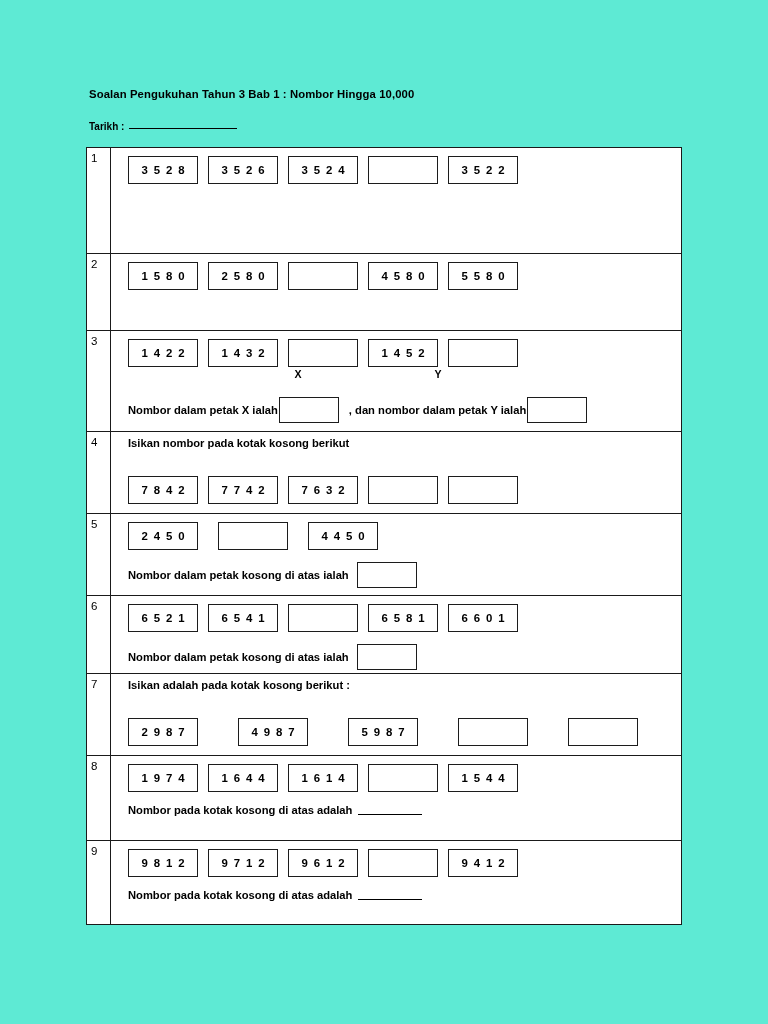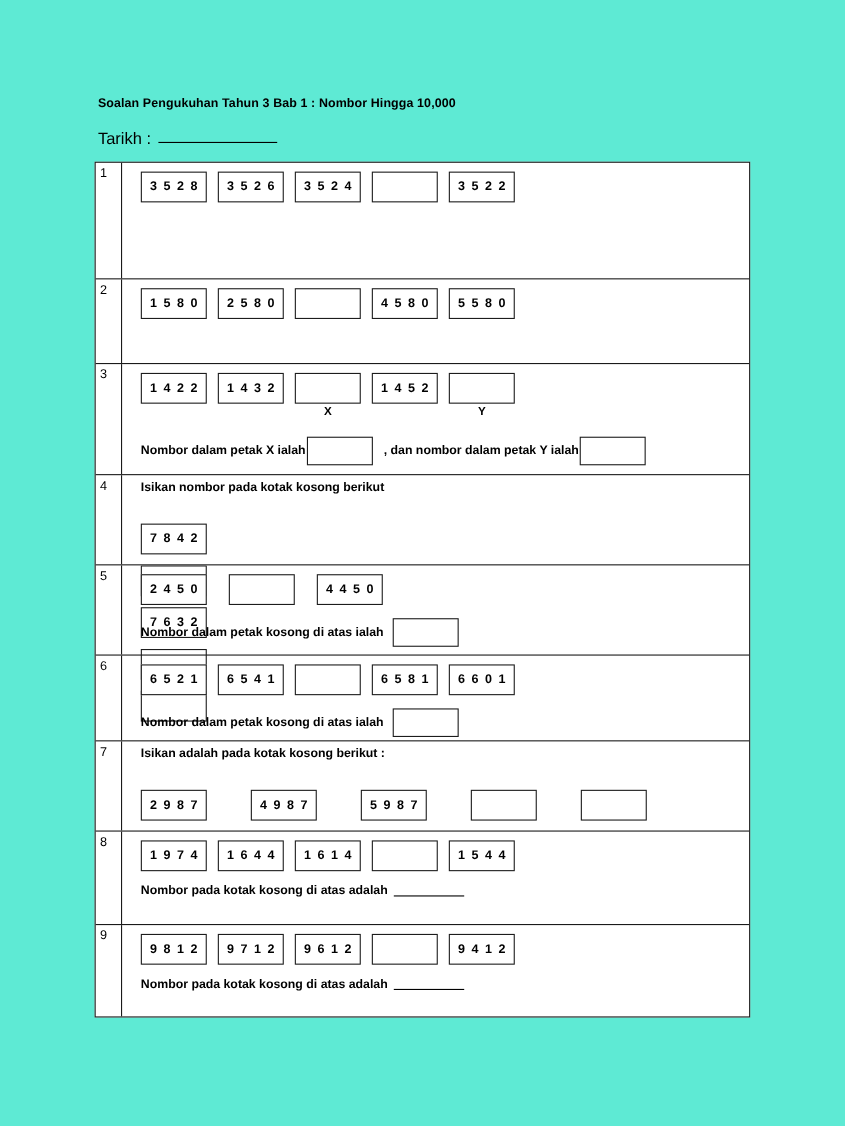--- a/index.html
+++ b/index.html
@@ -33,22 +33,22 @@
     font-size: 11.3px;
     font-weight: bold;
     letter-spacing: 0.1px;
     white-space: nowrap;
   }
 
   .date-line {
     position: absolute;
     left: 89px;
     top: 118px;
-    font-size: 15px;
-    font-weight: normal;
+    font-size: 10px;
+    font-weight: bold;
     white-space: nowrap;
   }
   .date-line .blank-rule {
     display: inline-block;
     border-bottom: 1.4px solid #000;
     width: 108px;
     height: 10px;
     vertical-align: 1px;
     margin-left: 2px;
   }
@@ -89,21 +89,21 @@
     padding: 0;
   }
 
   
   .seq {
     display: flex;
     gap: 10px;
     padding-left: 17px;
   }
   .cell {
-    width: 60px;
+    width: 70px;
     height: 28px;
     border: 1.8px solid #1c1c1c;
     box-sizing: border-box;
     display: flex;
     align-items: center;
     justify-content: center;
     font-size: 11.4px;
     font-weight: bold;
     letter-spacing: 1.4px;
     text-indent: 1.4px;
@@ -222,21 +222,21 @@
             <div class="answer-box tight"></div>
             <span class="mid-text">, dan nombor dalam petak Y ialah</span>
             <div class="answer-box tight"></div>
           </div>
         </div>
       </div>
       <div class="qrow" style="height: 82px;">
         <div class="qnum">4</div>
         <div class="qbody">
           <div class="instr" style="padding-top: 5px;">Isikan nombor pada kotak kosong berikut</div>
-          <div class="seq" style="padding-top: 27px; flex-direction: column;">
+          <div class="seq" style="padding-top: 27px;">
             <div class="cell">7 8 4 2</div>
             <div class="cell">7 7 4 2</div>
             <div class="cell">7 6 3 2</div>
             <div class="cell"></div>
             <div class="cell"></div>
           </div>
         </div>
       </div>
       <div class="qrow" style="height: 82px;">
         <div class="qnum">5</div>

